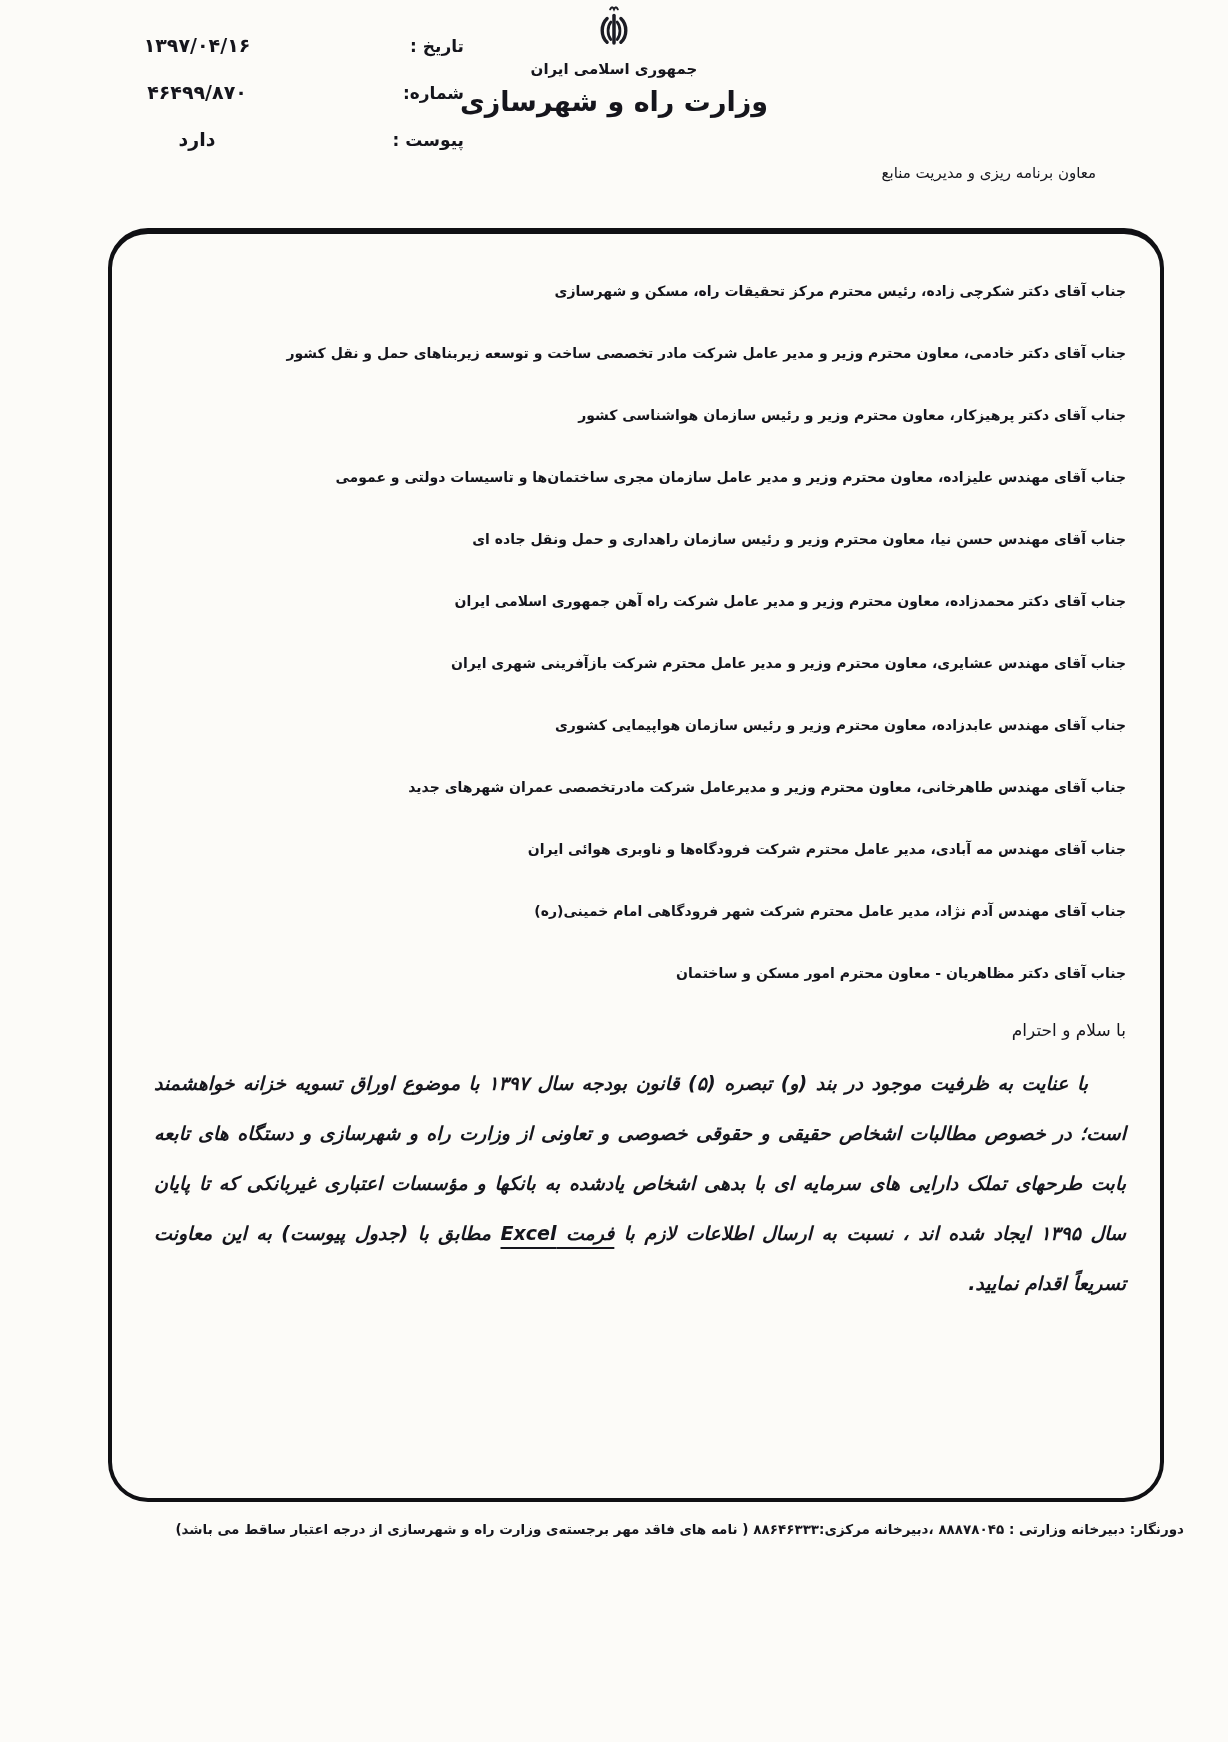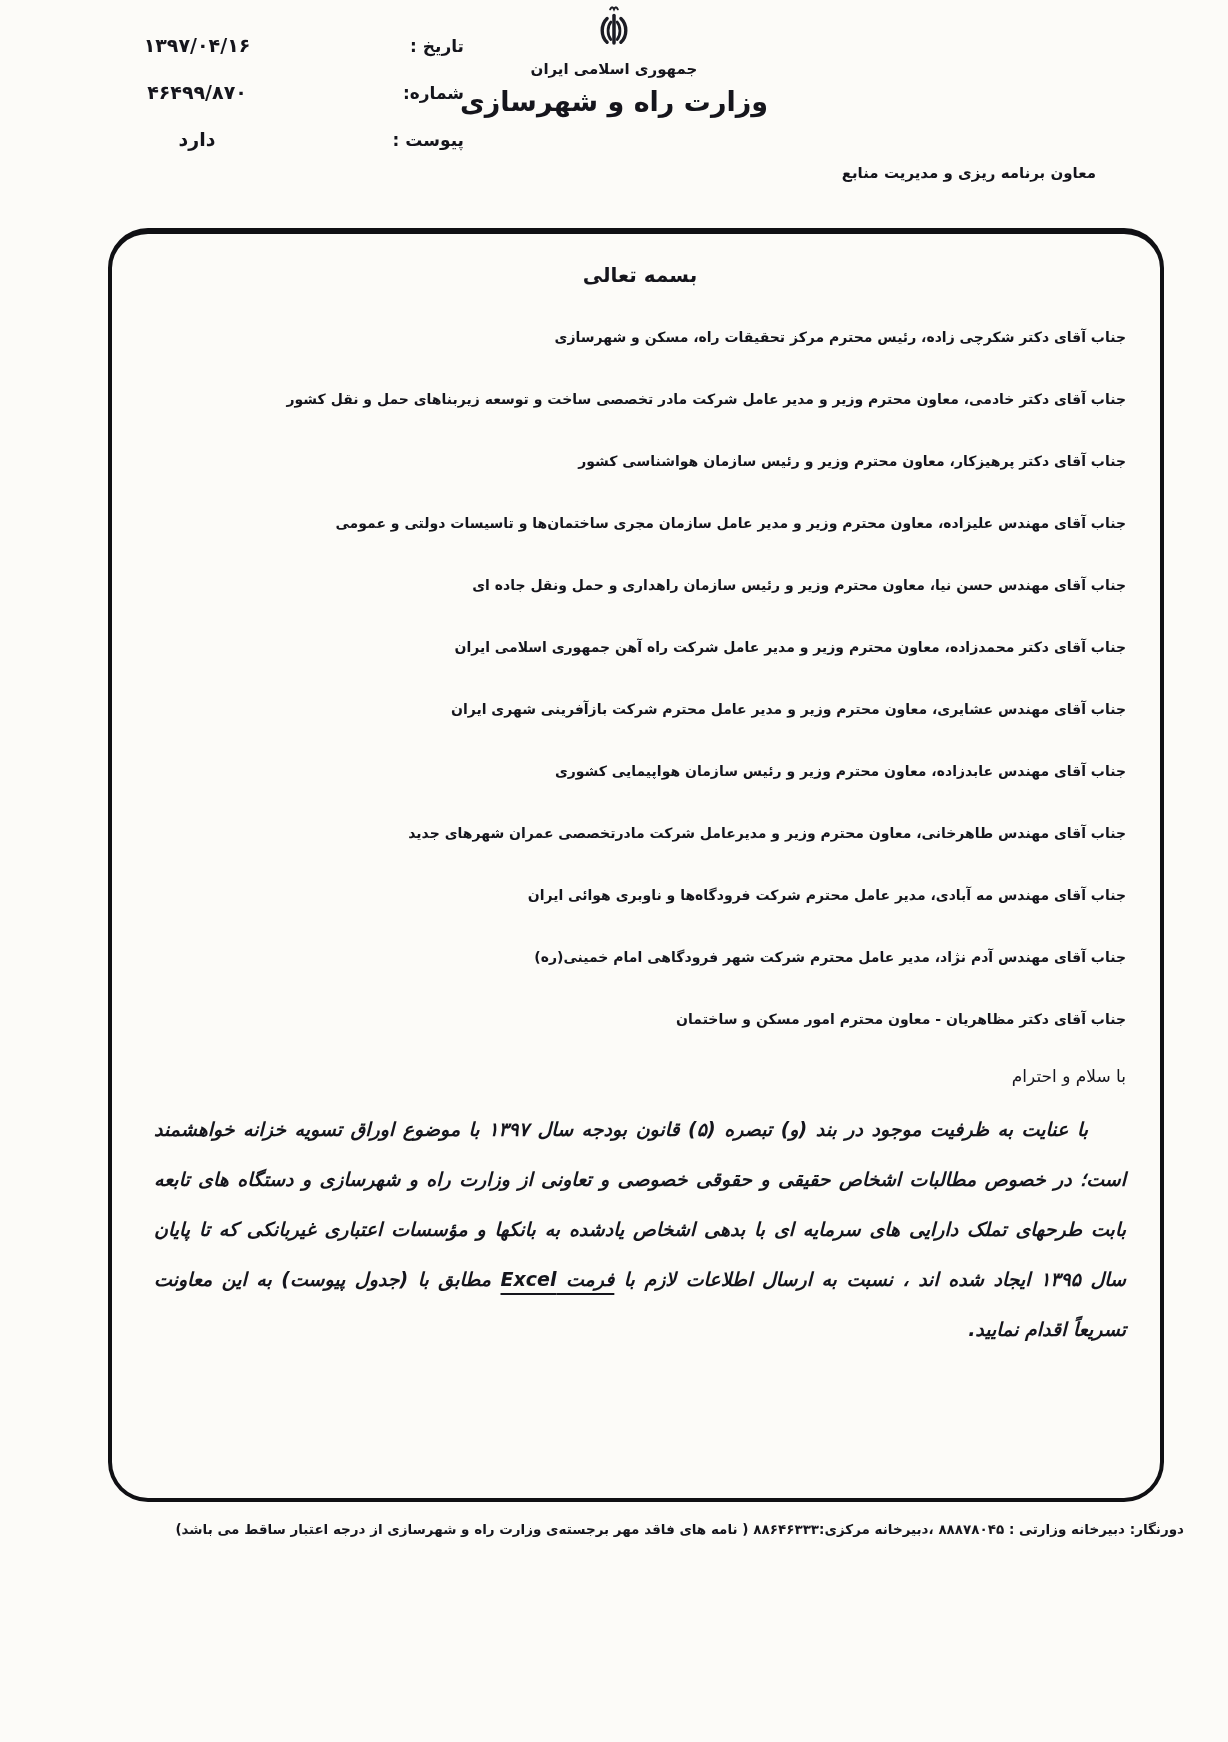--- a/index.html
+++ b/index.html
@@ -26,21 +26,21 @@
   
   .letterhead{
     position:absolute;left:50%;top:2px;transform:translateX(-50%);
     width:460px;text-align:center;
   }
   .emblem{display:block;margin:0 auto 2px auto;}
   .country{font-size:15px;font-weight:bold;letter-spacing:.5px;}
   .ministry{font-size:27px;font-weight:bold;margin-top:8px;letter-spacing:.5px;}
   .deputy{
     position:absolute;right:132px;top:164px;
-    font-size:15px;font-weight:bold;
+    font-size:15px;font-weight:normal;
   }
   
   .letter-box{
     position:absolute;left:108px;top:228px;
     width:1056px;height:1274px;
     box-sizing:border-box;
     border:4px solid #101014;border-top-width:6px;
     border-radius:40px;
     padding:26px 34px 20px 42px;
   }
@@ -101,21 +101,20 @@
         <path d="M34 25.5 C39 31 39 43 34 48.5" stroke-width="3.6"></path>
       </g>
     </svg>
     <div class="country">جمهوری اسلامی ایران</div>
     <div class="ministry">وزارت راه و شهرسازی</div>
   </div>
 
   <div class="deputy">معاون برنامه ریزی و مدیریت منابع</div>
 
   <div class="letter-box">
-    <p class="besmeleh">بسمه تعالی</p>
 
     <div class="recipients">
       <p>جناب آقای دکتر شکرچی زاده، رئیس محترم مرکز تحقیقات راه، مسکن و شهرسازی</p>
       <p>جناب آقای دکتر خادمی، معاون محترم وزیر و مدیر عامل شرکت مادر تخصصی ساخت و توسعه زیربناهای حمل و نقل کشور</p>
       <p>جناب آقای دکتر پرهیزکار، معاون محترم وزیر و رئیس سازمان هواشناسی کشور</p>
       <p>جناب آقای مهندس علیزاده، معاون محترم وزیر و مدیر عامل سازمان مجری ساختمان‌ها و تاسیسات دولتی و عمومی</p>
       <p>جناب آقای مهندس حسن نیا، معاون محترم وزیر و رئیس سازمان راهداری و حمل ونقل جاده ای</p>
       <p>جناب آقای دکتر محمدزاده، معاون محترم وزیر و مدیر عامل شرکت راه آهن جمهوری اسلامی ایران</p>
       <p>جناب آقای مهندس عشایری، معاون محترم وزیر و مدیر عامل محترم شرکت بازآفرینی شهری ایران</p>
       <p>جناب آقای مهندس عابدزاده، معاون محترم وزیر و رئیس سازمان هواپیمایی کشوری</p>

